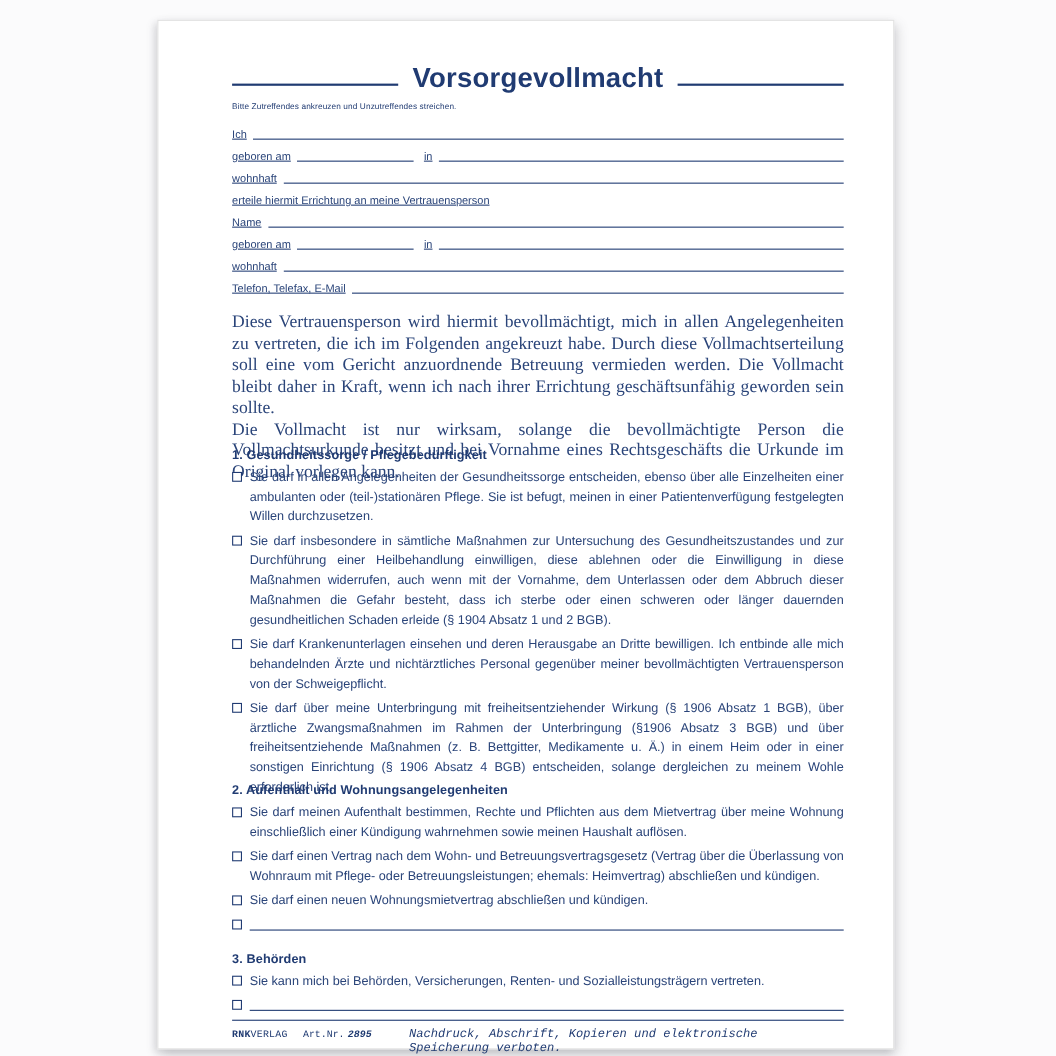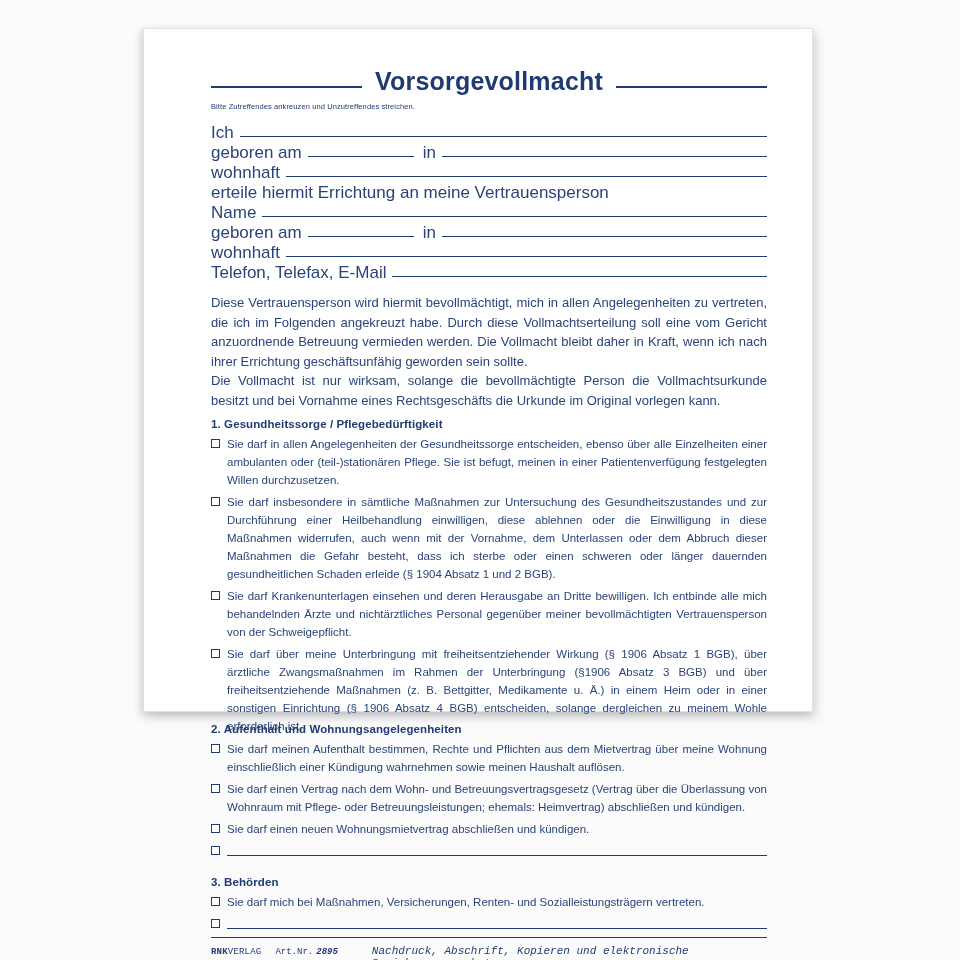--- a/index.html
+++ b/index.html
@@ -12,22 +12,22 @@
   html,body{width:960px;height:960px;}
   body{
     background:var(--bg);
     font-family:"Liberation Sans","DejaVu Sans",sans-serif;
     color:var(--ink-soft);
     position:relative;
     overflow:hidden;
   }
   .paper{
     position:absolute;
-    left:143px; top:28px;
-    width:670px; height:684px;
+    left:143px; top:18px;
+    width:670px; height:936px;
     background:var(--paper);
     border:1px solid #e2e2e2;
     box-shadow:-3px 3px 7px rgba(80,80,90,.18), 3px 5px 10px rgba(80,80,90,.22);
   }
   
   .title-row{
     position:absolute; left:67px; width:556px; top:38px;
     display:flex; align-items:flex-end;
   }
   .title-rule{
@@ -36,29 +36,29 @@
   h1.title{
     font-size:25px; font-weight:bold; color:var(--ink);
     letter-spacing:.2px; padding:0 13px; line-height:28px; white-space:nowrap;
   }
   .subtitle{
     position:absolute; left:67px; width:556px; top:73px;
     text-align:left; font-size:7.5px; color:var(--ink); letter-spacing:.1px;
   }
   
   .fields{position:absolute; left:67px; width:556px; top:91px;}
-  .frow{display:flex; align-items:flex-end; height:20px; font-size:17px;}
+  .frow{display:flex; align-items:flex-end; height:20px; font-size:10px;text-decoration:underline;}
   .flabel{white-space:nowrap; padding-right:6px; padding-bottom:0px; line-height:14px;}
   .fline{flex:1 1 auto; border-bottom:1px solid var(--ink); height:1px; align-self:flex-end; margin-bottom:3px;}
   .fline.short{flex:0 0 106px;}
   .flabel.mid{margin-left:9px;}
   
   .intro{
     position:absolute; left:67px; width:556px; top:264px;
-    font-size:13px; line-height:19.5px; text-align:justify;
+    font-size:16px; line-height:19.5px; text-align:justify;font-family:Liberation Serif, serif;
   }
   .intro p{margin:0;}
   
   .sec{position:absolute; left:67px; width:556px; font-size:11.5px; line-height:18px;}
   .sec1{top:386px;}
   .sec2{top:691px;}
   .sec3{top:844px;}
   .sec h2{
     font-size:11.5px; font-weight:bold; color:var(--ink);
     line-height:18px; margin-bottom:2px; letter-spacing:.1px;
@@ -183,21 +183,21 @@
     <div class="item blank">
       <span class="cb"></span>
       <span class="wline"></span>
     </div>
   </section>
 
   <section class="sec sec3">
     <h2>3. Behörden</h2>
     <div class="item">
       <span class="cb"></span>
-      <span>Sie darf mich bei Maßnahmen, Versicherungen, Renten- und Sozialleistungsträgern vertreten.</span>
+      <span>Sie kann mich bei Behörden, Versicherungen, Renten- und Sozialleistungsträgern vertreten.</span>
     </div>
     <div class="item blank">
       <span class="cb"></span>
       <span class="wline"></span>
     </div>
   </section>
 
   <div class="footer-rule"></div>
   <div class="footer">
     <span class="brand"><b>RNK</b><span class="brand-rest">VERLAG</span></span>

